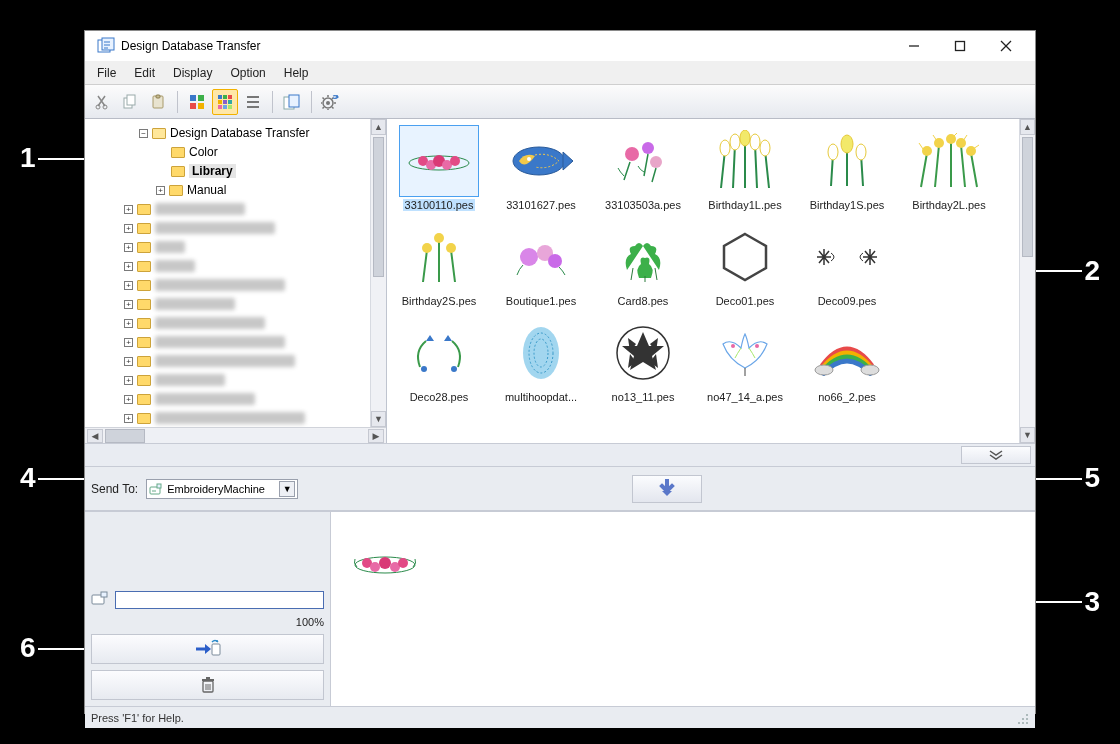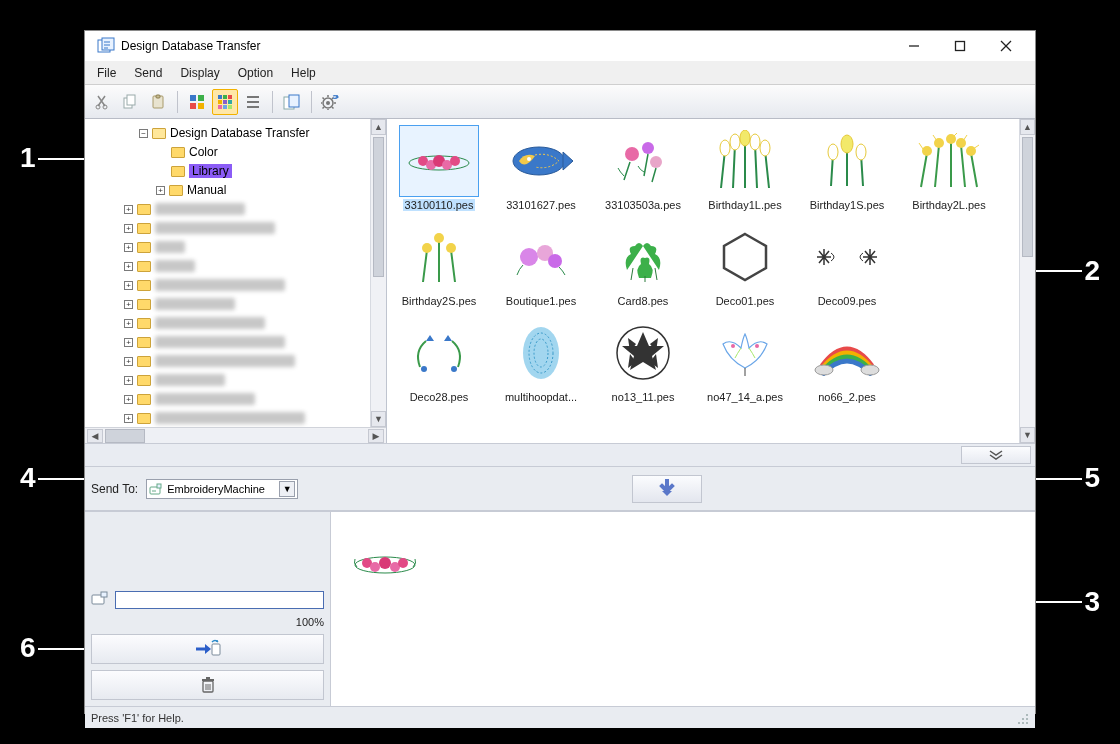--- a/index.html
+++ b/index.html
@@ -33,21 +33,21 @@
     .workarea { display: flex; height: 324px; }
     .tree-pane { width: 302px; border-right: 1px solid #bfc4cf; display: flex; flex-direction: column; overflow: hidden; }
     .tree-body { flex: 1; background: #fff; padding: 4px 6px; font-size: 12px; position: relative; overflow: hidden; }
     .tree-row { display: flex; align-items: center; height: 18px; gap: 4px; padding-left: 48px; position: relative; margin: 1px 0; }
     .tree-row.depth0 { padding-left: 48px; }
     .tree-row.depth1 { padding-left: 80px; }
     .tree-row.blur  { padding-left: 48px; }
     .exp { width: 9px; height: 9px; border: 1px solid #7a7a7a; font-size: 8px; line-height: 7px; text-align: center; color: #333; background: #fff; }
     .fldr { width: 14px; height: 11px; background: #ffd96a; border: 1px solid #cda33a; border-radius: 1px; display: inline-block; }
     .fldr.open { background: #ffe79a; }
-    .sel { background: #8b5cf6; }
+    .sel { background: #e5e5e5; font-weight: bold; }
     .blurtxt { display:inline-block; height: 12px; background: #c7c7c7; border-radius: 2px; filter: blur(2px); }
     .tree-hscroll { height: 16px; border-top: 1px solid #d0d3da; background: #f0f1f5; display:flex; align-items:center; padding:0 2px;}
     .hs-btn { width:16px;height:14px;background:#e6e8ee;border:1px solid #c5c8d1;display:flex;align-items:center;justify-content:center;font-size:9px;color:#555;}
     .hs-track{flex:1;height:14px;background:#eef0f5;margin:0 2px;position:relative;}
     .hs-thumb{position:absolute;left:0;top:0;height:14px;width:40px;background:#cfd3db;border:1px solid #b5b9c3;}
     
 
     .content-pane { flex: 1; display: flex; background: #fff; position: relative; }
     .thumbs { flex: 1; padding: 6px; overflow: hidden; }
     .thumb-row { display: flex; gap: 10px; margin-bottom: 10px; }
@@ -138,21 +138,21 @@
             <svg width="12" height="12" viewBox="0 0 12 12">
               <line x1="1" y1="1" x2="11" y2="11" stroke="#222" stroke-width="1.3"></line>
               <line x1="11" y1="1" x2="1" y2="11" stroke="#222" stroke-width="1.3"></line>
             </svg>
           </div>
       </div>
     </div>
 
     <div class="menubar">
       <div class="menu-item"><span>File</span></div>
-      <div class="menu-item"><span>Send</span></div>
+      <div class="menu-item"><span>Edit</span></div>
       <div class="menu-item"><span>Display</span></div>
       <div class="menu-item"><span>Option</span></div>
       <div class="menu-item"><span>Help</span></div>
     </div>
 
     <div class="toolbar">
       <div class="tbtn">
           <svg width="16" height="16" viewBox="0 0 16 16">
             <path d="M4 2 L11 12 M11 2 L4 12" stroke="#888" stroke-width="1.5"></path>
             <circle cx="4" cy="13" r="2" fill="none" stroke="#888"></circle>

